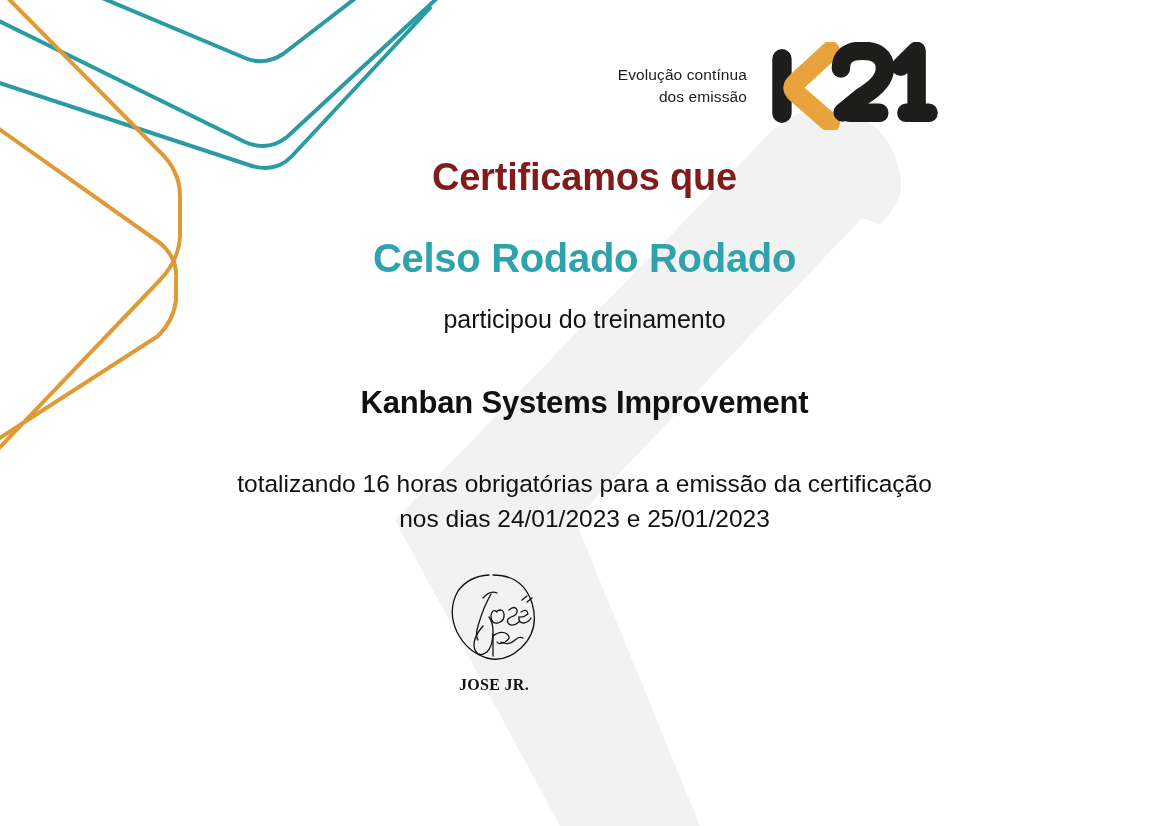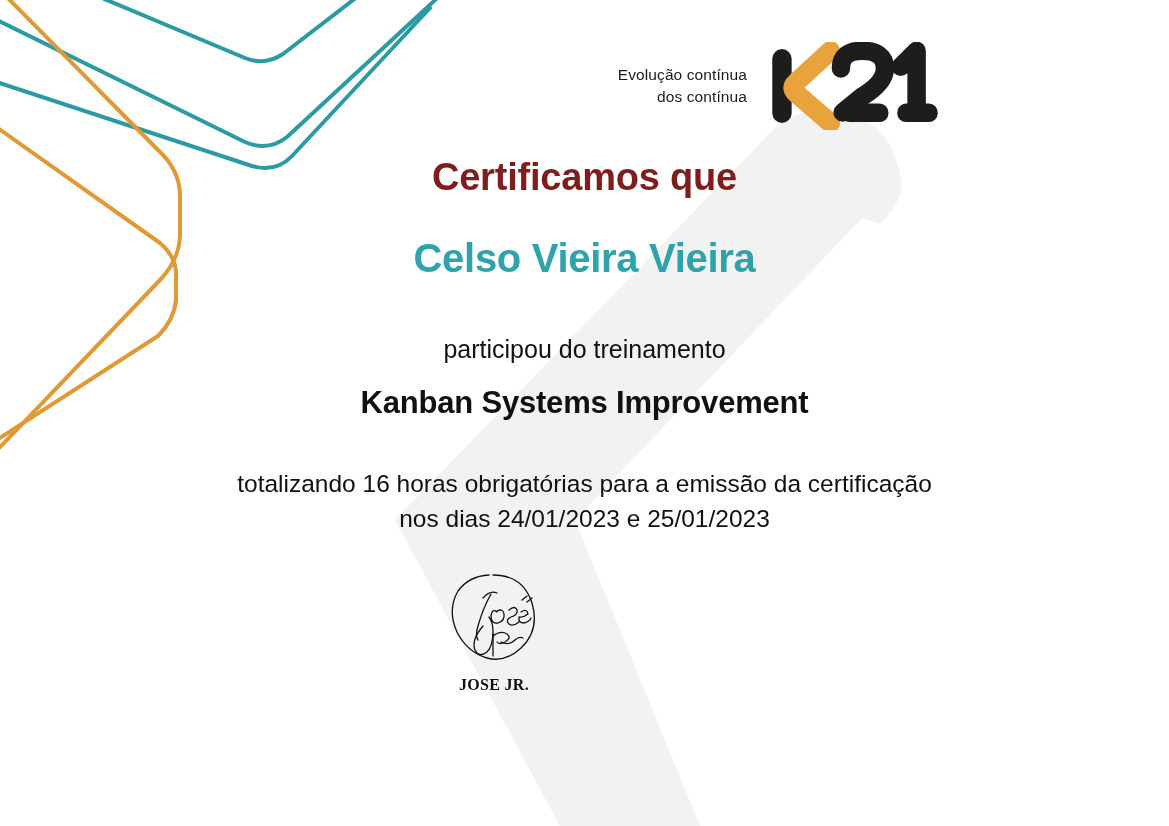--- a/index.html
+++ b/index.html
@@ -75,21 +75,21 @@
     position: absolute;
     top: 236px;
     left: 0; right: 0;
     font-size: 40px;
     font-weight: bold;
     color: #2fa3ab;
     letter-spacing: -0.3px;
   }
   .line-participou {
     position: absolute;
-    top: 335px;
+    top: 305px;
     left: 0; right: 0;
     font-size: 25px;
     font-weight: normal;
     color: #111111;
   }
   .line-course {
     position: absolute;
     top: 385px;
     left: 0; right: 0;
     font-size: 31px;
@@ -198,40 +198,40 @@
                  L 180 236
                  Q 179 260 160 280
                  L -20 468"></path>
       </g>
     </svg>
   </div>
 
   <div class="brand-block">
     <div class="brand-tagline">
       <div>Evolução contínua</div>
-      <div>dos contínua</div>
+      <div>dos emissão</div>
     </div>
     <svg class="brand-logo" viewBox="0 0 200 100" xmlns="http://www.w3.org/2000/svg">
 
       <rect x="6" y="8" width="22" height="84" rx="11" fill="#1d1d1b"></rect>
 
       <path d="M 72 10 L 33 46 Q 26 52 33 58 L 72 92" fill="none" stroke="#e8a33d" stroke-width="22" stroke-linecap="round" stroke-linejoin="round"></path>
 
       <path d="M 84 30 Q 84 10 108 10 Q 134 10 134 30 Q 134 46 108 62 L 86 80" fill="none" stroke="#1d1d1b" stroke-width="21" stroke-linecap="round"></path>
       <rect x="84" y="70" width="54" height="21" rx="10" fill="#1d1d1b"></rect>
 
       <path d="M 152 28 L 170 10 L 170 80" fill="none" stroke="#1d1d1b" stroke-width="21" stroke-linecap="round" stroke-linejoin="round"></path>
       <rect x="148" y="70" width="46" height="21" rx="10" fill="#1d1d1b"></rect>
     </svg>
   </div>
 
   <div class="content">
     <div class="line-certificamos">Certificamos que</div>
 
-    <div class="line-name">Celso Vieira Vieira</div>
+    <div class="line-name">Celso Rodado Rodado</div>
 
     <div class="line-participou">participou do treinamento</div>
 
     <div class="line-course">Kanban Systems Improvement</div>
 
     <div class="line-details">
       <span>totalizando 16 horas obrigatórias para a emissão da certificação</span>
       <span>nos dias 24/01/2023 e 25/01/2023</span>
     </div>
   </div>

